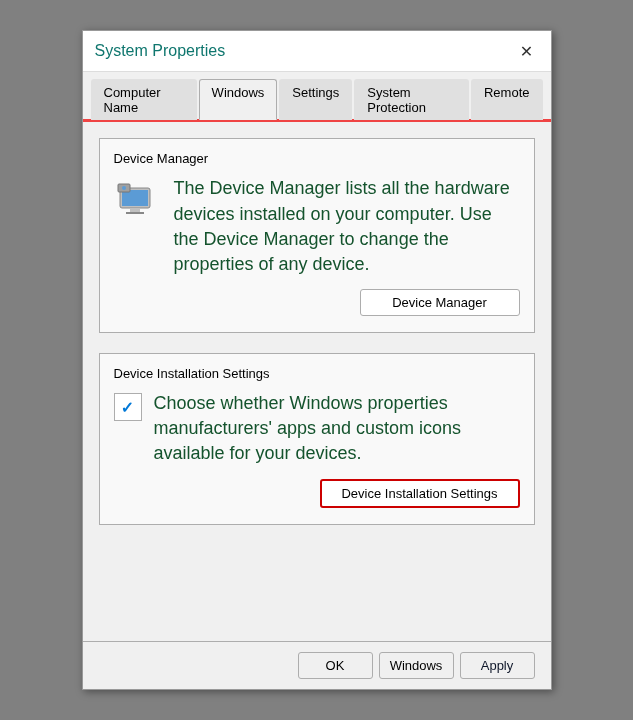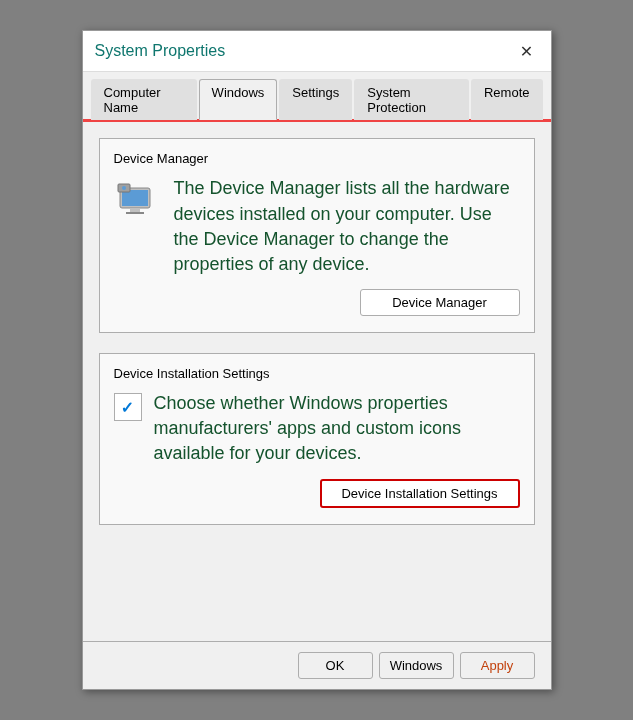--- a/index.html
+++ b/index.html
@@ -183,21 +183,21 @@
       padding: 5px 10px;
       background: #f0f0f0;
       border: 1px solid #adadad;
       border-radius: 3px;
       cursor: pointer;
       font-size: 13px;
       color: #000;
     }
 
     .footer-btn:disabled {
-      color: #c2410c;
+      color: #0f172a;
       cursor: default;
       text-align: center;
     }
 
     .spacer {
       height: 80px;
     }
   </style>
 </head>
 <body>

